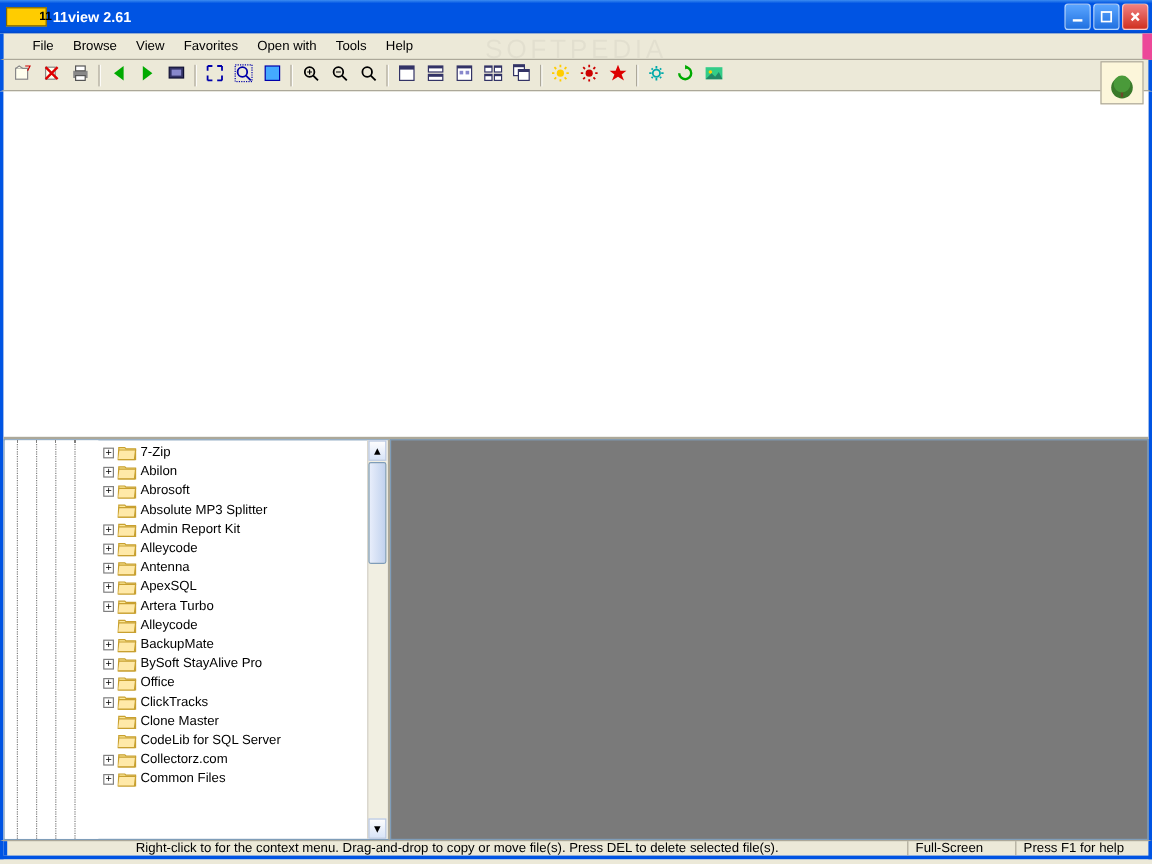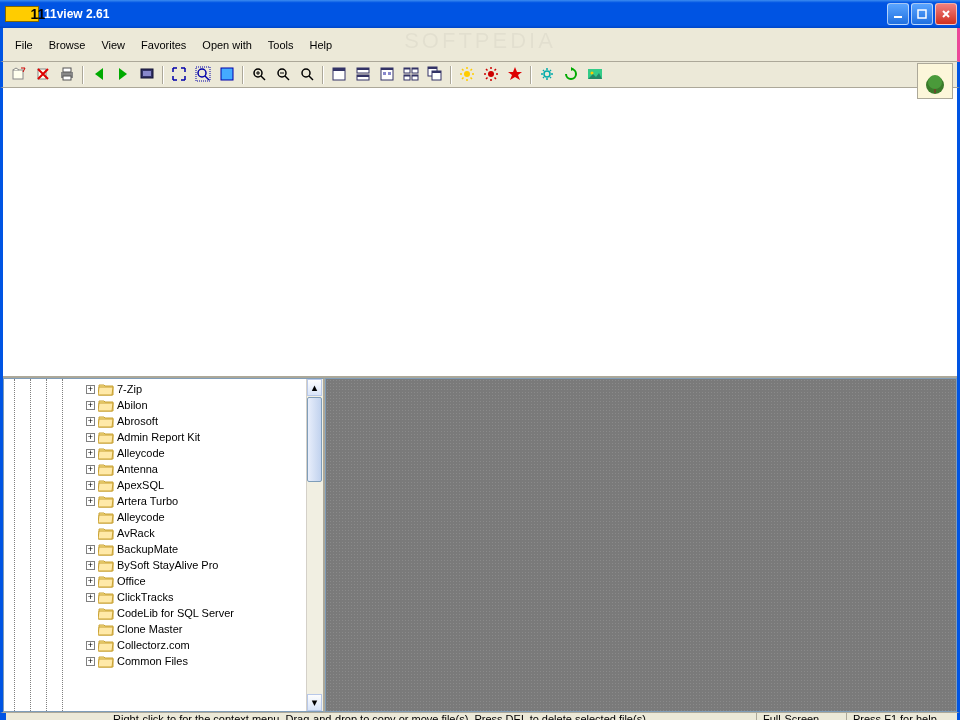--- a/index.html
+++ b/index.html
@@ -1,28 +1,28 @@
 <!DOCTYPE html>
 <html><head>
 <meta charset="utf-8">
 <style>
 * { box-sizing: border-box; margin: 0; padding: 0; font-family: Tahoma, sans-serif; font-size: 11px; }
 html, body { width: 960px; height: 720px; overflow: hidden; background: #ece9d8; }
 
 
 .titlebar { height: 28px; background: linear-gradient(to bottom, #3c8cf0 0%, #0054e3 10%, #0054e3 90%, #0046c7 100%); display: flex; align-items: center; padding: 0 3px 0 5px; }
-.titlebar .app-icon { width: 16px; height: 16px; background: #ffcc00; border: 1px solid #806600; margin-right: 5px; display: flex; align-items: center; justify-content: center; font-size: 14px; font-weight: bold; color: #000; padding-left: 32px; }
+.titlebar .app-icon { width: 16px; height: 16px; background: #ffcc00; border: 1px solid #806600; margin-right: 5px; display: flex; align-items: center; justify-content: center; font-size: 10px; font-weight: bold; color: #000; padding-left: 32px; }
 .titlebar .title { color: #fff; font-weight: bold; flex: 1; font-size: 12px; }
 .titlebar .win-btns { display: flex; gap: 2px; }
 .titlebar .win-btn { width: 22px; height: 22px; border-radius: 3px; display: flex; align-items: center; justify-content: center; color: #fff; font-weight: bold; font-size: 12px; border: 1px solid rgba(255,255,255,0.6); }
 .win-min, .win-max { background: linear-gradient(to bottom, #5aa5ff, #2070e0); }
 .win-close { background: linear-gradient(to bottom, #f08080, #d03020); }
 
 
-.menubar { height: 34px; background: #ece9d8; border-bottom: 1px solid #aca899; display: flex; align-items: center; padding: 0 4px; border-left: 3px solid #0054e3; border-right: 3px solid #ec4899; }
+.menubar { height: 22px; background: #ece9d8; border-bottom: 1px solid #aca899; display: flex; align-items: center; padding: 0 16px; border-left: 3px solid #0054e3; border-right: 8px solid #ec4899; }
 .menubar .menu-item { padding: 3px 8px; cursor: default; }
 
 
 .toolbar { height: 26px; background: #ece9d8; border-bottom: 1px solid #aca899; display: flex; align-items: center; padding: 0 4px; gap: 1px; border-left: 3px solid #0054e3; border-right: 3px solid #0054e3; position: relative; }
 .toolbar .sep { width: 7px; height: 22px; display: flex; align-items: center; justify-content: center; }
 .toolbar .sep::before { content: ""; width: 1px; height: 18px; background: #aca899; box-shadow: 1px 0 #fff; }
 .tool-btn { width: 23px; height: 22px; display: flex; align-items: center; justify-content: center; border: 1px solid transparent; }
 .tool-btn svg { width: 16px; height: 16px; }
 .logo-box { position: absolute; right: 4px; top: 1px; width: 36px; height: 36px; background: #fcf6da; border: 1px solid #aca899; display: flex; align-items: center; justify-content: center; }
 .logo-box svg { width: 28px; height: 28px; }
@@ -294,20 +294,28 @@
           </div>
           <div class="tree-item">
             <div class="expander">+</div>
             <div class="folder"><svg viewBox="0 0 16 13">
                 <path d="M1 2 L6 2 L7 3 L15 3 L15 12 L1 12 Z" fill="#fce898" stroke="#c8a030"></path>
                 <path d="M1 4 L15 4 L14 12 L0 12 Z" fill="#ffe9a8" stroke="#c8a030"></path>
               </svg></div>
             <div class="label">Abrosoft</div>
           </div>
           <div class="tree-item">
+            <div class="no-expander"></div>
+            <div class="folder"><svg viewBox="0 0 16 13">
+                <path d="M1 2 L6 2 L7 3 L15 3 L15 12 L1 12 Z" fill="#fce898" stroke="#c8a030"></path>
+                <path d="M1 4 L15 4 L14 12 L0 12 Z" fill="#ffe9a8" stroke="#c8a030"></path>
+              </svg></div>
+            <div class="label">Absolute MP3 Splitter</div>
+          </div>
+          <div class="tree-item">
             <div class="expander">+</div>
             <div class="folder"><svg viewBox="0 0 16 13">
                 <path d="M1 2 L6 2 L7 3 L15 3 L15 12 L1 12 Z" fill="#fce898" stroke="#c8a030"></path>
                 <path d="M1 4 L15 4 L14 12 L0 12 Z" fill="#ffe9a8" stroke="#c8a030"></path>
               </svg></div>
             <div class="label">Admin Report Kit</div>
           </div>
           <div class="tree-item">
             <div class="expander">+</div>
             <div class="folder"><svg viewBox="0 0 16 13">
@@ -342,74 +350,66 @@
           </div>
           <div class="tree-item">
             <div class="no-expander"></div>
             <div class="folder"><svg viewBox="0 0 16 13">
                 <path d="M1 2 L6 2 L7 3 L15 3 L15 12 L1 12 Z" fill="#fce898" stroke="#c8a030"></path>
                 <path d="M1 4 L15 4 L14 12 L0 12 Z" fill="#ffe9a8" stroke="#c8a030"></path>
               </svg></div>
             <div class="label">Alleycode</div>
           </div>
           <div class="tree-item">
+            <div class="expander">+</div>
+            <div class="folder"><svg viewBox="0 0 16 13">
+                <path d="M1 2 L6 2 L7 3 L15 3 L15 12 L1 12 Z" fill="#fce898" stroke="#c8a030"></path>
+                <path d="M1 4 L15 4 L14 12 L0 12 Z" fill="#ffe9a8" stroke="#c8a030"></path>
+              </svg></div>
+            <div class="label">BackupMate</div>
+          </div>
+          <div class="tree-item">
+            <div class="expander">+</div>
+            <div class="folder"><svg viewBox="0 0 16 13">
+                <path d="M1 2 L6 2 L7 3 L15 3 L15 12 L1 12 Z" fill="#fce898" stroke="#c8a030"></path>
+                <path d="M1 4 L15 4 L14 12 L0 12 Z" fill="#ffe9a8" stroke="#c8a030"></path>
+              </svg></div>
+            <div class="label">BySoft StayAlive Pro</div>
+          </div>
+          <div class="tree-item">
+            <div class="expander">+</div>
+            <div class="folder"><svg viewBox="0 0 16 13">
+                <path d="M1 2 L6 2 L7 3 L15 3 L15 12 L1 12 Z" fill="#fce898" stroke="#c8a030"></path>
+                <path d="M1 4 L15 4 L14 12 L0 12 Z" fill="#ffe9a8" stroke="#c8a030"></path>
+              </svg></div>
+            <div class="label">Office</div>
+          </div>
+          <div class="tree-item">
+            <div class="expander">+</div>
+            <div class="folder"><svg viewBox="0 0 16 13">
+                <path d="M1 2 L6 2 L7 3 L15 3 L15 12 L1 12 Z" fill="#fce898" stroke="#c8a030"></path>
+                <path d="M1 4 L15 4 L14 12 L0 12 Z" fill="#ffe9a8" stroke="#c8a030"></path>
+              </svg></div>
+            <div class="label">ClickTracks</div>
+          </div>
+          <div class="tree-item">
             <div class="no-expander"></div>
             <div class="folder"><svg viewBox="0 0 16 13">
                 <path d="M1 2 L6 2 L7 3 L15 3 L15 12 L1 12 Z" fill="#fce898" stroke="#c8a030"></path>
                 <path d="M1 4 L15 4 L14 12 L0 12 Z" fill="#ffe9a8" stroke="#c8a030"></path>
               </svg></div>
-            <div class="label">AvRack</div>
-          </div>
-          <div class="tree-item">
-            <div class="expander">+</div>
-            <div class="folder"><svg viewBox="0 0 16 13">
-                <path d="M1 2 L6 2 L7 3 L15 3 L15 12 L1 12 Z" fill="#fce898" stroke="#c8a030"></path>
-                <path d="M1 4 L15 4 L14 12 L0 12 Z" fill="#ffe9a8" stroke="#c8a030"></path>
-              </svg></div>
-            <div class="label">BackupMate</div>
-          </div>
-          <div class="tree-item">
-            <div class="expander">+</div>
-            <div class="folder"><svg viewBox="0 0 16 13">
-                <path d="M1 2 L6 2 L7 3 L15 3 L15 12 L1 12 Z" fill="#fce898" stroke="#c8a030"></path>
-                <path d="M1 4 L15 4 L14 12 L0 12 Z" fill="#ffe9a8" stroke="#c8a030"></path>
-              </svg></div>
-            <div class="label">BySoft StayAlive Pro</div>
-          </div>
-          <div class="tree-item">
-            <div class="expander">+</div>
-            <div class="folder"><svg viewBox="0 0 16 13">
-                <path d="M1 2 L6 2 L7 3 L15 3 L15 12 L1 12 Z" fill="#fce898" stroke="#c8a030"></path>
-                <path d="M1 4 L15 4 L14 12 L0 12 Z" fill="#ffe9a8" stroke="#c8a030"></path>
-              </svg></div>
-            <div class="label">Office</div>
-          </div>
-          <div class="tree-item">
-            <div class="expander">+</div>
-            <div class="folder"><svg viewBox="0 0 16 13">
-                <path d="M1 2 L6 2 L7 3 L15 3 L15 12 L1 12 Z" fill="#fce898" stroke="#c8a030"></path>
-                <path d="M1 4 L15 4 L14 12 L0 12 Z" fill="#ffe9a8" stroke="#c8a030"></path>
-              </svg></div>
-            <div class="label">ClickTracks</div>
+            <div class="label">Clone Master</div>
           </div>
           <div class="tree-item">
             <div class="no-expander"></div>
             <div class="folder"><svg viewBox="0 0 16 13">
                 <path d="M1 2 L6 2 L7 3 L15 3 L15 12 L1 12 Z" fill="#fce898" stroke="#c8a030"></path>
                 <path d="M1 4 L15 4 L14 12 L0 12 Z" fill="#ffe9a8" stroke="#c8a030"></path>
               </svg></div>
             <div class="label">CodeLib for SQL Server</div>
-          </div>
-          <div class="tree-item">
-            <div class="no-expander"></div>
-            <div class="folder"><svg viewBox="0 0 16 13">
-                <path d="M1 2 L6 2 L7 3 L15 3 L15 12 L1 12 Z" fill="#fce898" stroke="#c8a030"></path>
-                <path d="M1 4 L15 4 L14 12 L0 12 Z" fill="#ffe9a8" stroke="#c8a030"></path>
-              </svg></div>
-            <div class="label">Clone Master</div>
           </div>
           <div class="tree-item">
             <div class="expander">+</div>
             <div class="folder"><svg viewBox="0 0 16 13">
                 <path d="M1 2 L6 2 L7 3 L15 3 L15 12 L1 12 Z" fill="#fce898" stroke="#c8a030"></path>
                 <path d="M1 4 L15 4 L14 12 L0 12 Z" fill="#ffe9a8" stroke="#c8a030"></path>
               </svg></div>
             <div class="label">Collectorz.com</div>
           </div>
           <div class="tree-item">

